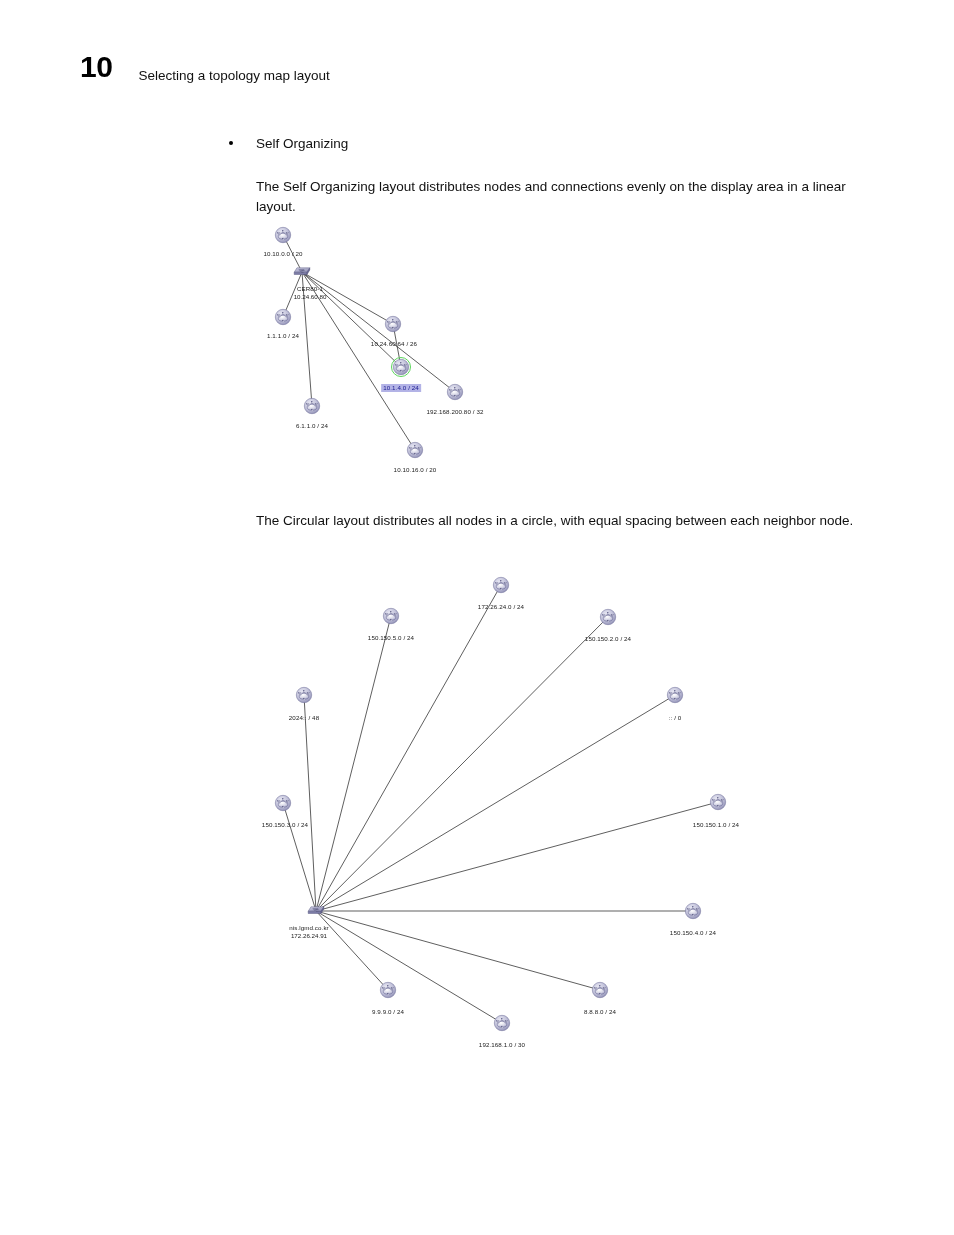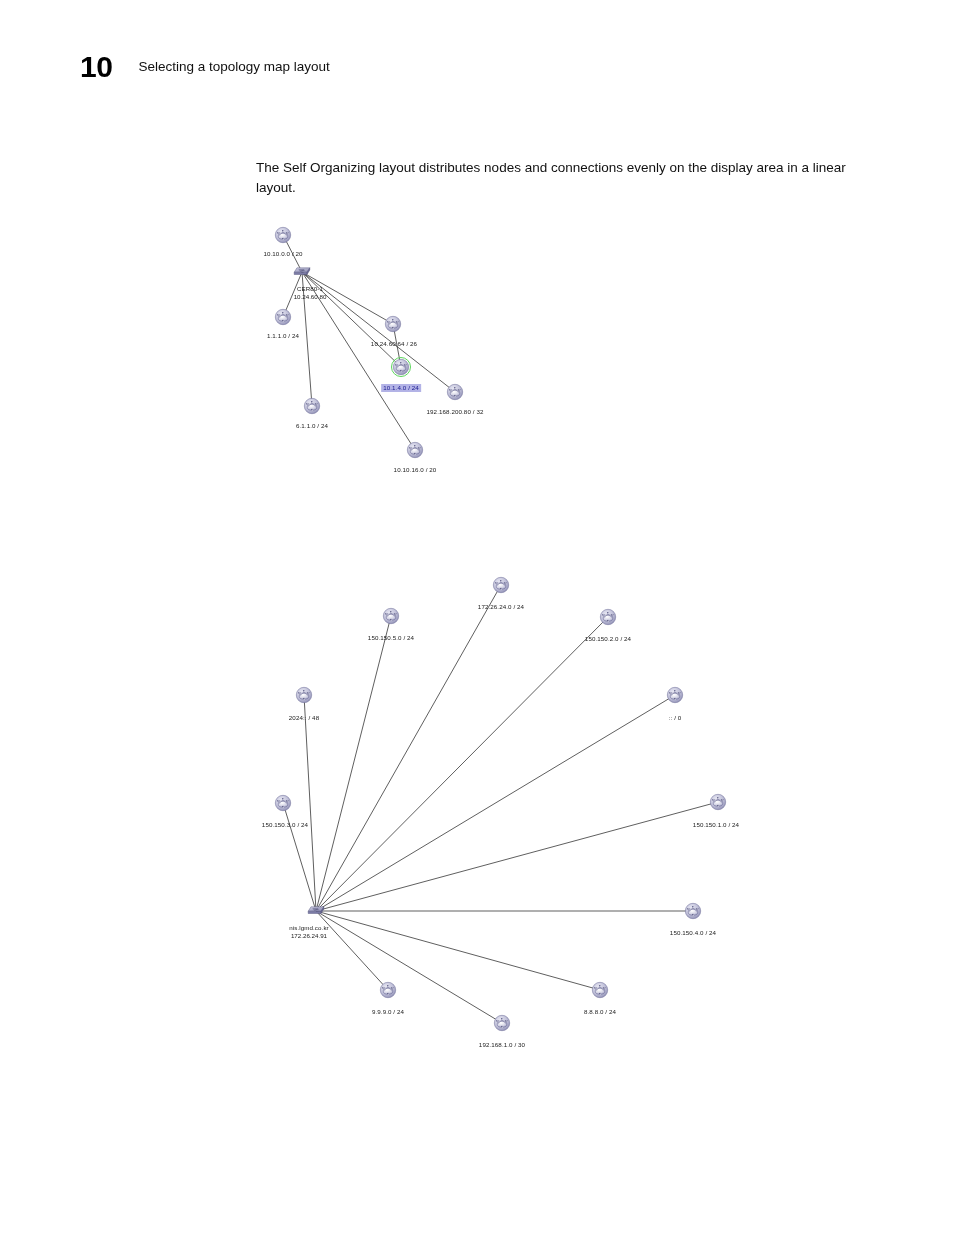--- a/index.html
+++ b/index.html
@@ -15,21 +15,21 @@
     color: #000000;
     overflow: hidden;
   }
 
   
   .page-header {
     position: absolute;
     left: 80px;
     top: 52px;
     display: flex;
-    align-items: center;
+    align-items: flex-end;
   }
   .page-number {
     font-size: 30px;
     font-weight: 700;
     letter-spacing: -0.5px;
     line-height: 1;
   }
   .header-title {
     font-size: 13.5px;
     font-weight: 400;
@@ -124,20 +124,24 @@
 </style>
 </head>
 <body>
 
 <div class="page-header">
   <div class="page-number">10</div>
   <div class="header-title">Selecting a topology map layout</div>
 </div>
 
 <div class="bullet-block" style="top:134px;">
+  <div class="bullet-row">
+    <span class="bullet-dot"></span>
+    <span class="bullet-title">Self Organizing</span>
+  </div>
   <div class="bullet-para">The Self Organizing layout distributes nodes and connections evenly on the display area in a linear layout.</div>
 </div>
 
 <div class="topology" id="diagram-0" style="left:250px; top:212px; width:300px; height:270px;">
     <div style="position: absolute; left: 0px; top: 0px;">
       <svg width="300" height="270">
         <line x1="33" y1="23" x2="52" y2="60" stroke="#1a1a1a" stroke-width="0.7"></line>
         <line x1="52" y1="60" x2="33" y2="105" stroke="#1a1a1a" stroke-width="0.7"></line>
         <line x1="52" y1="60" x2="143" y2="112" stroke="#1a1a1a" stroke-width="0.7"></line>
         <line x1="52" y1="60" x2="151" y2="155" stroke="#1a1a1a" stroke-width="0.7"></line>
@@ -373,20 +377,21 @@
     <line x1="16" y1="10" x2="16" y2="12.5" stroke="#4d4d7a" stroke-width="0.7"></line>
     <line x1="24.5" y1="13.6" x2="21.5" y2="16.5" stroke="#4d4d7a" stroke-width="0.7"></line>
     <line x1="16" y1="21" x2="16" y2="22.4" stroke="#4d4d7a" stroke-width="0.7"></line>
   </svg>
       </div>
       <div class="node-label" style="left: 165px; top: 254px;">10.10.16.0 / 20</div>
     </div>
   </div>
 
 <div class="bullet-block" style="top:487px;">
+  <div class="bullet-para">The Circular layout distributes all nodes in a circle, with equal spacing between each neighbor node.</div>
 </div>
 
 <div class="topology" id="diagram-1" style="left:263px; top:563px; width:500px; height:500px;">
     <div style="position: absolute; left: 0px; top: 0px;">
       <svg width="500" height="500">
         <line x1="53" y1="348" x2="238" y2="22" stroke="#1a1a1a" stroke-width="0.7"></line>
         <line x1="53" y1="348" x2="128" y2="53" stroke="#1a1a1a" stroke-width="0.7"></line>
         <line x1="53" y1="348" x2="345" y2="54" stroke="#1a1a1a" stroke-width="0.7"></line>
         <line x1="53" y1="348" x2="41" y2="132" stroke="#1a1a1a" stroke-width="0.7"></line>
         <line x1="53" y1="348" x2="412" y2="132" stroke="#1a1a1a" stroke-width="0.7"></line>

